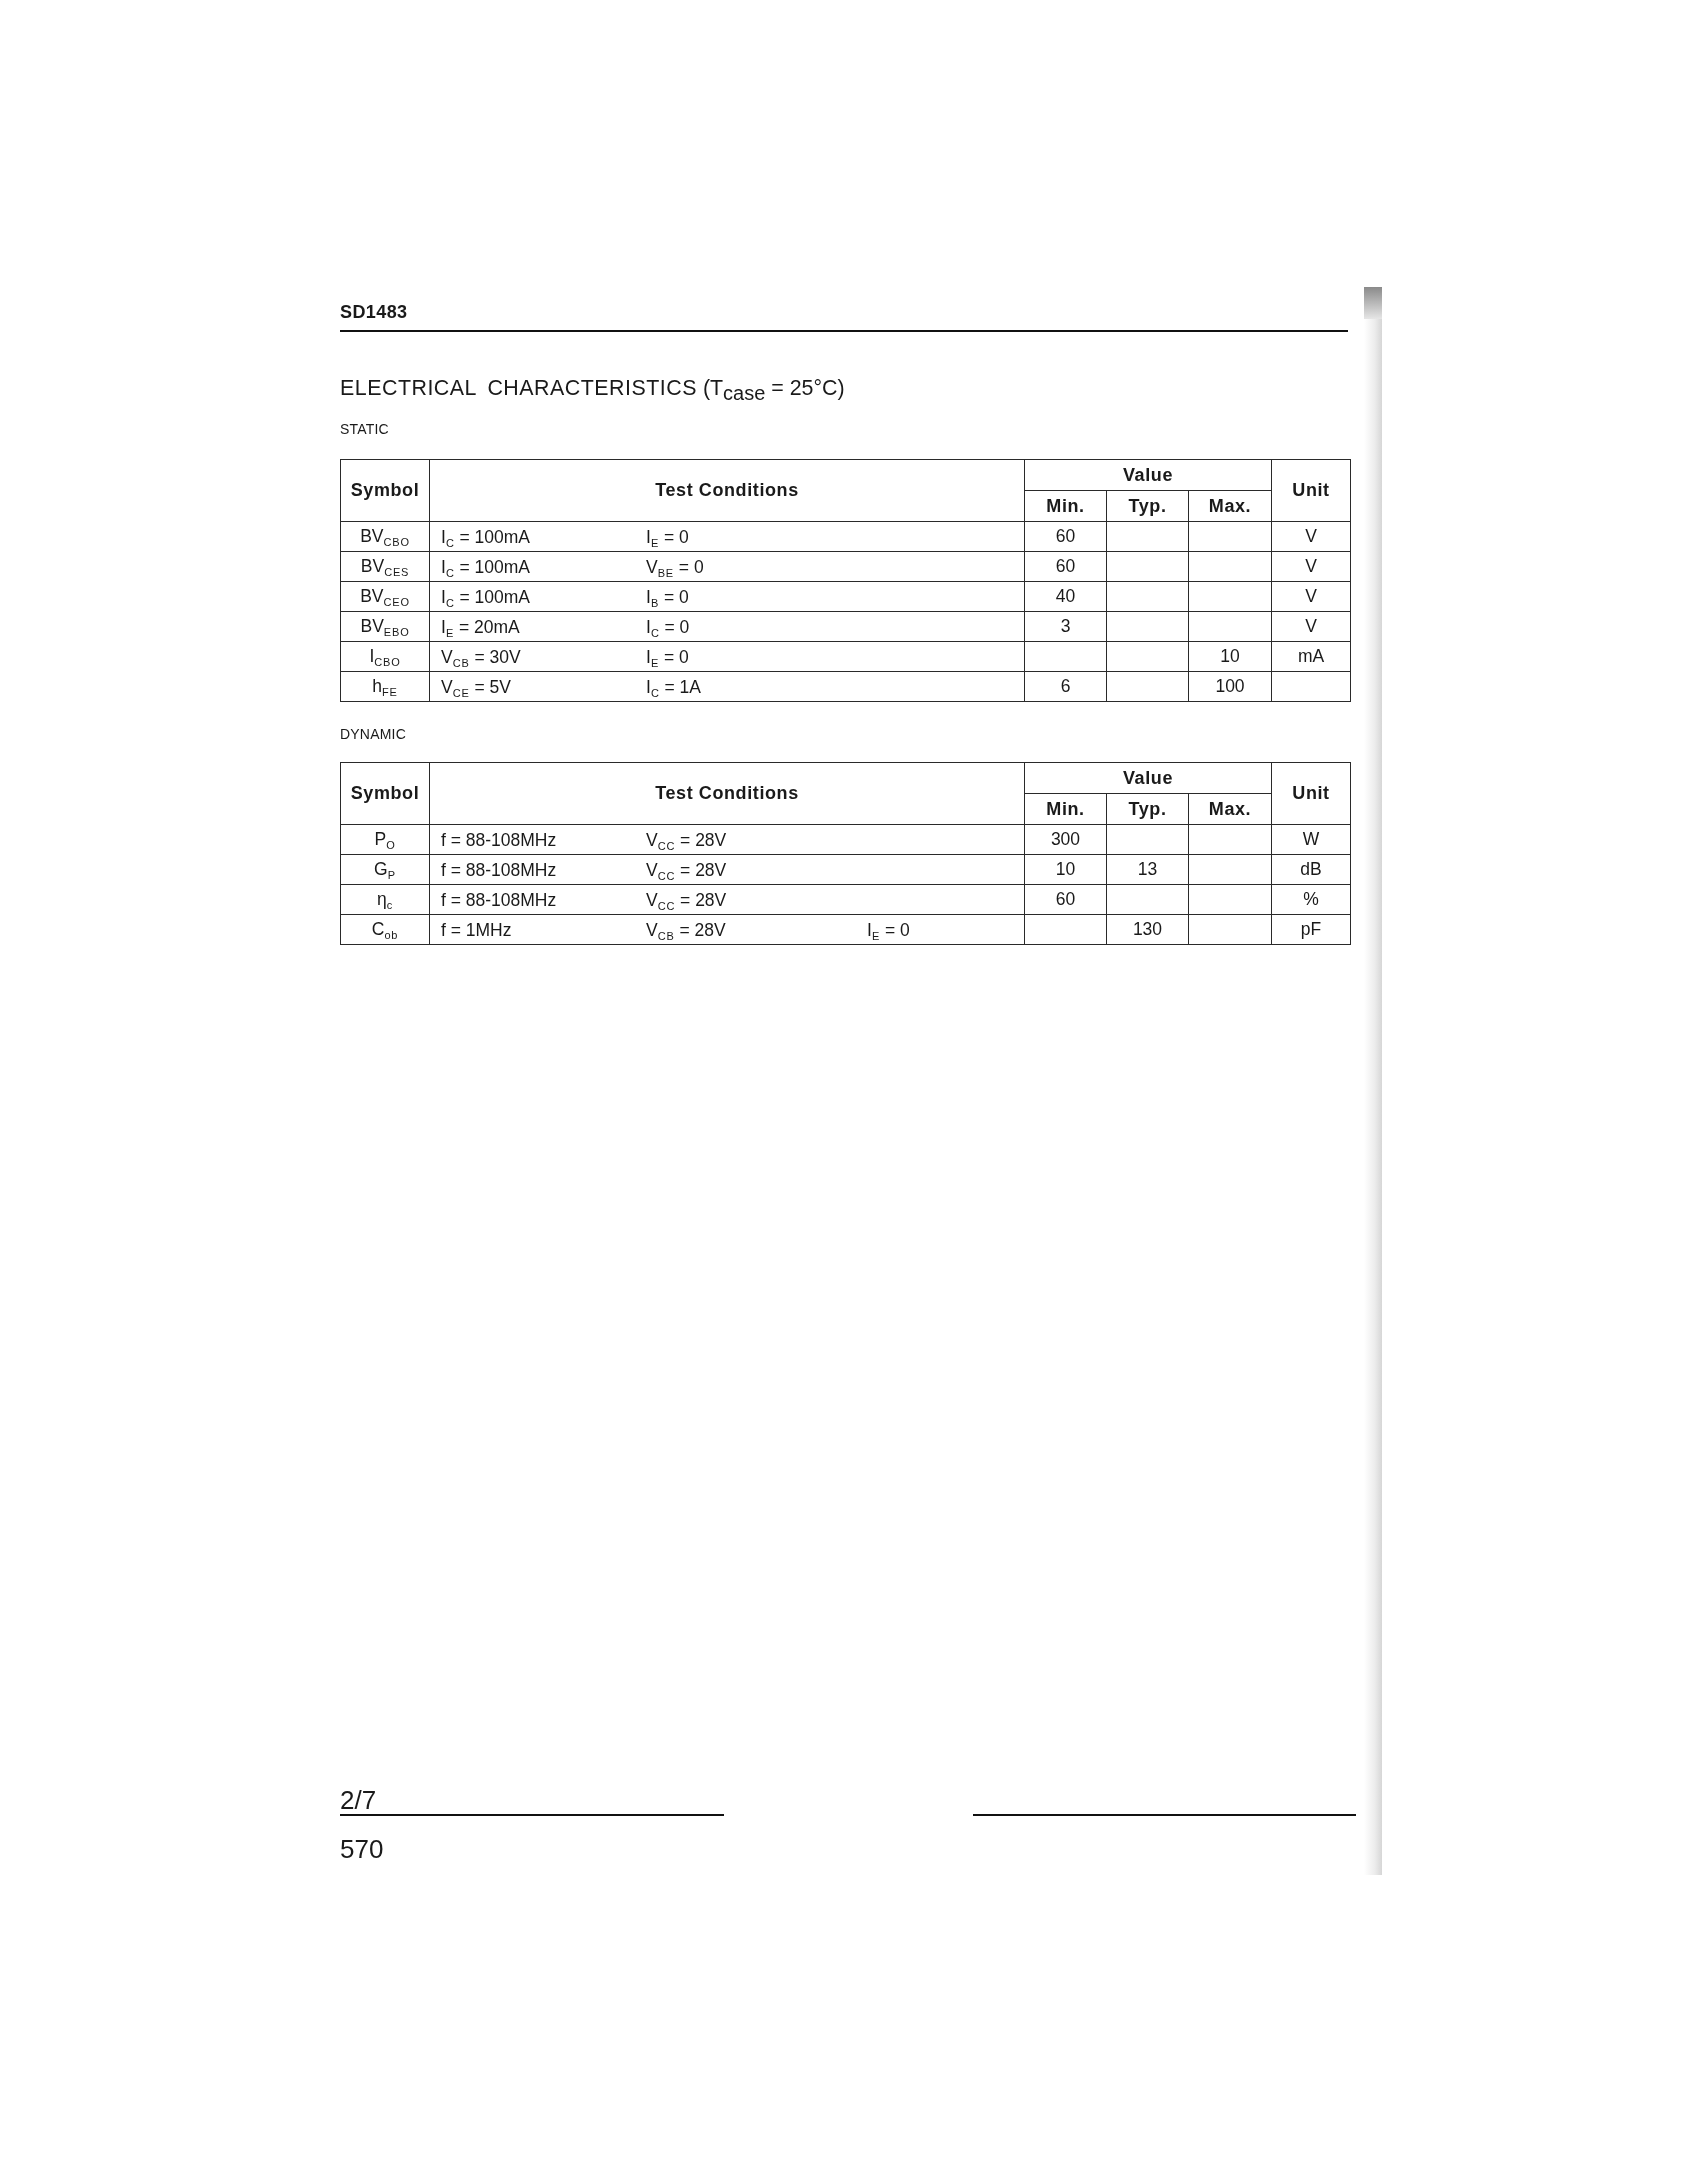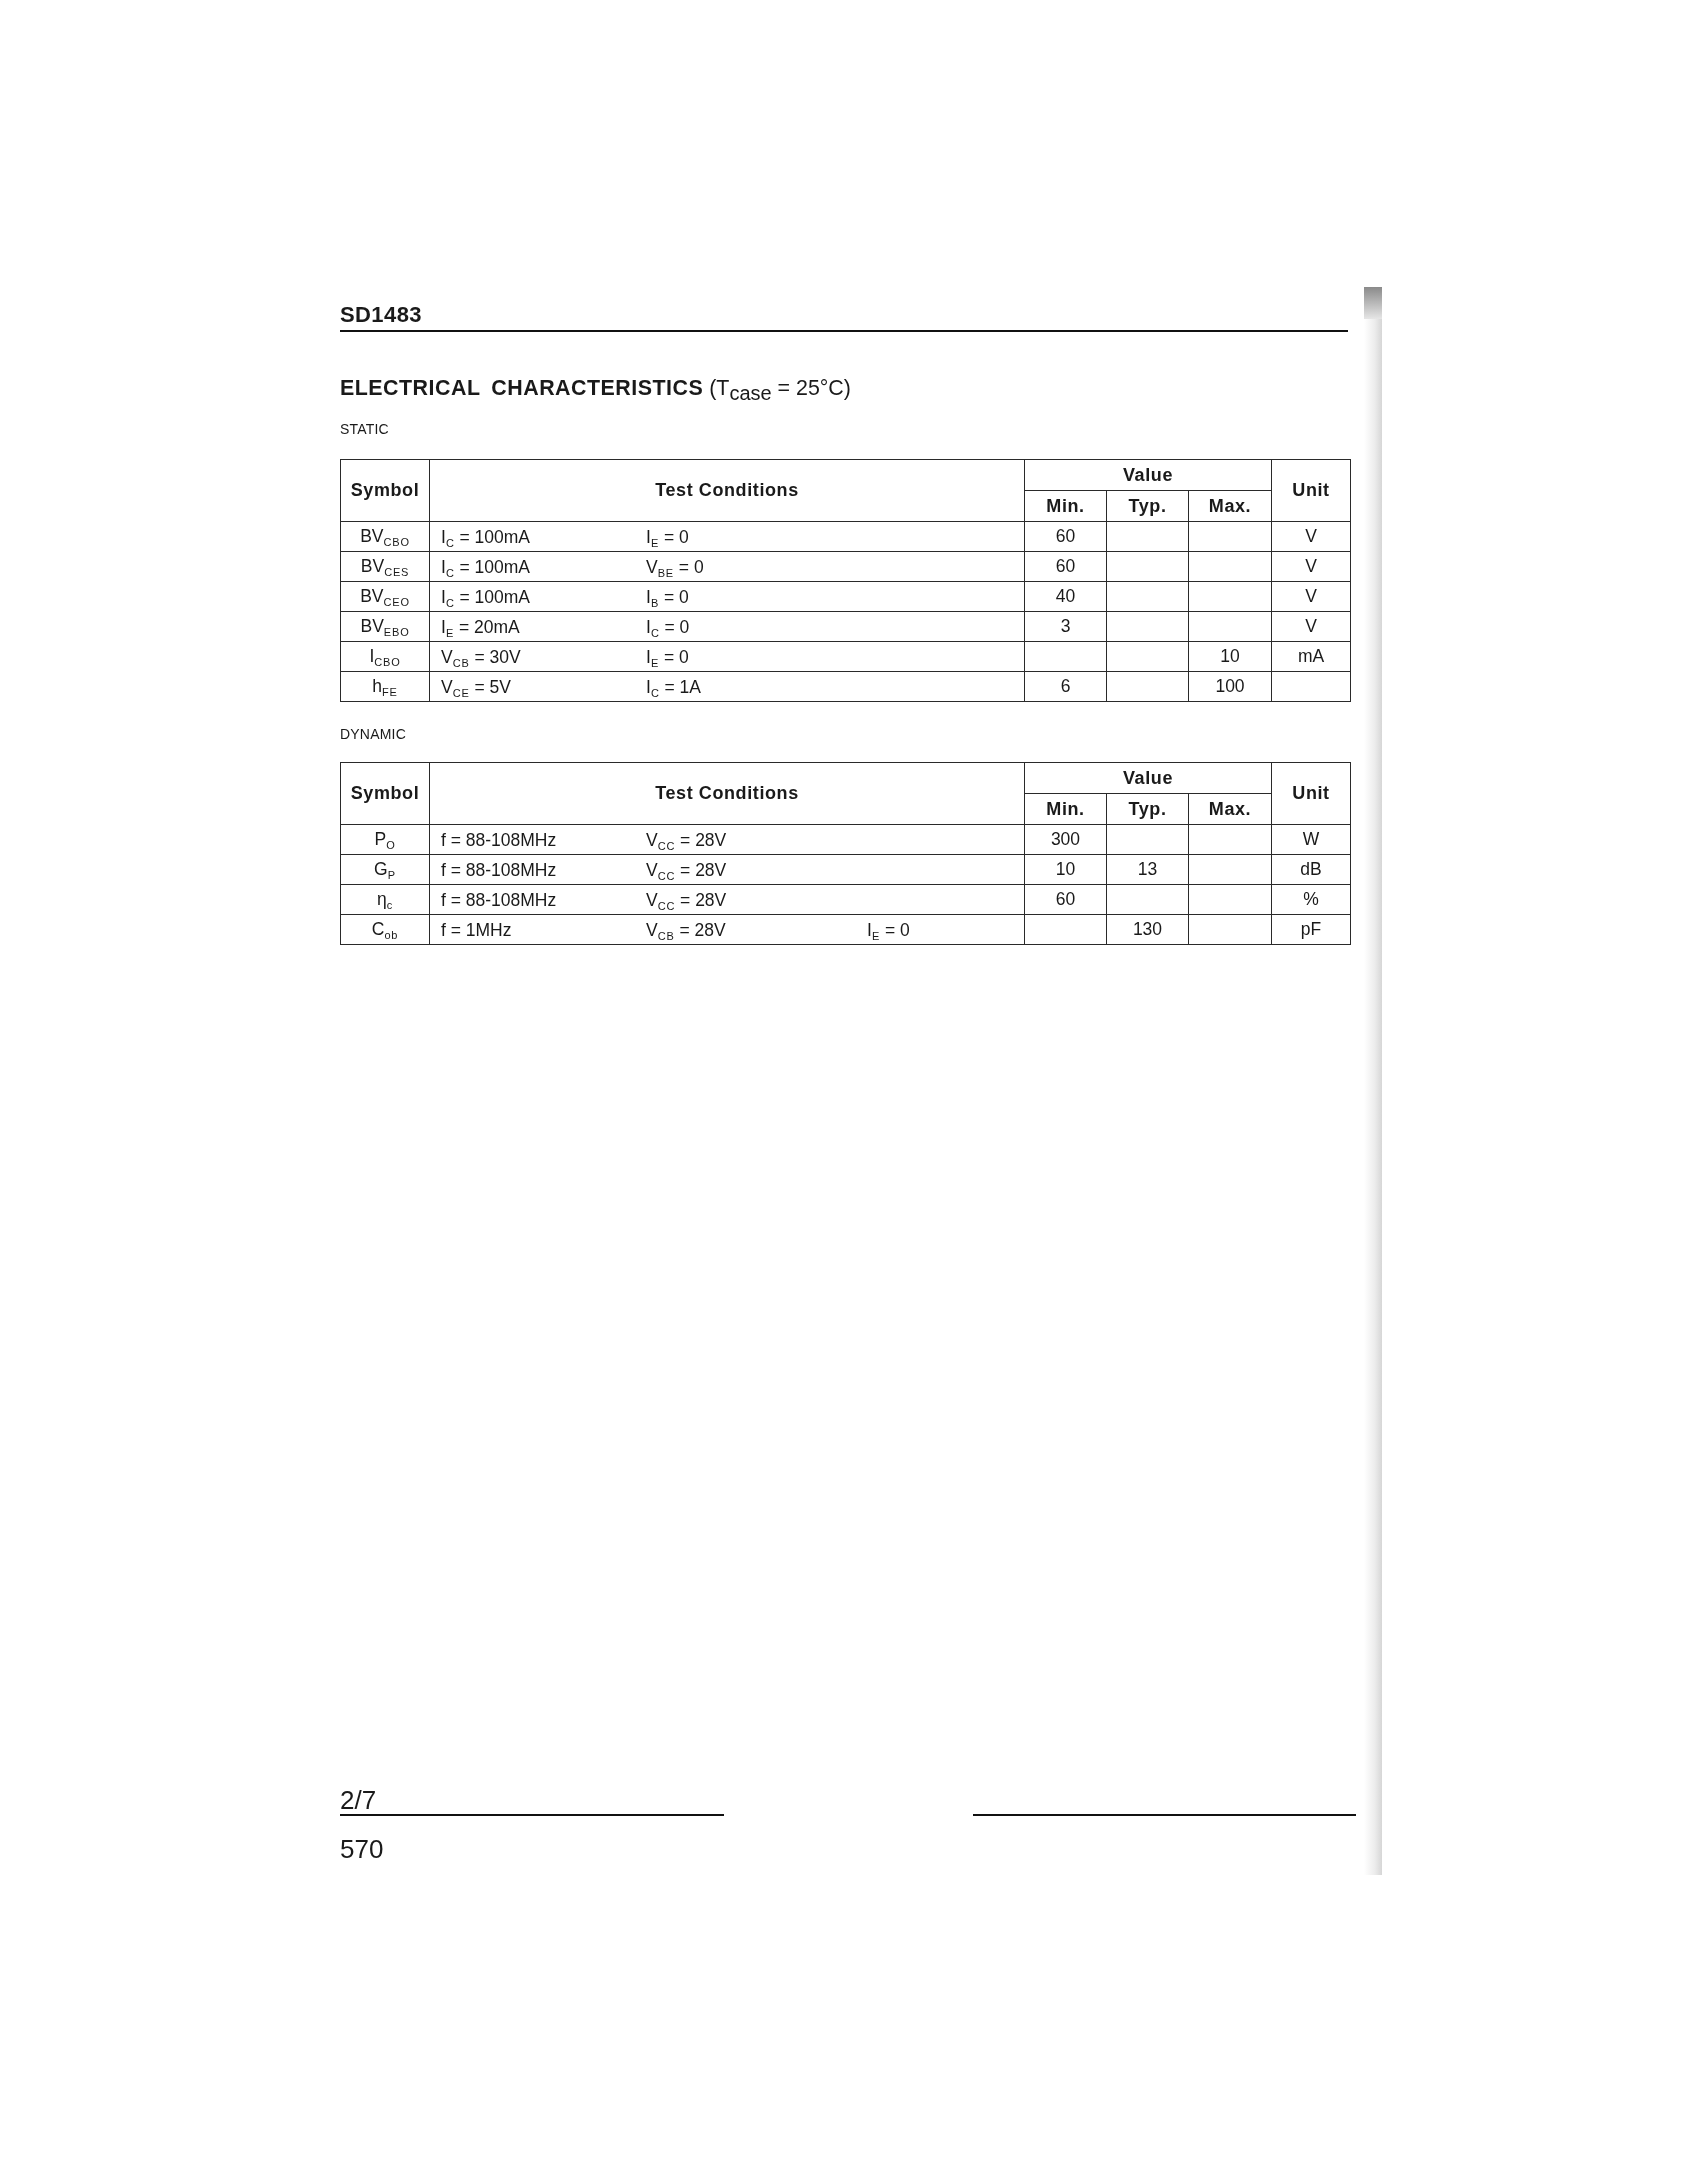--- a/index.html
+++ b/index.html
@@ -9,24 +9,24 @@
   }
   .abs { position: absolute; }
   .edge-shadow {
     left: 1364px; top: 287px; width: 17.5px; height: 1588px;
     background: linear-gradient(to right, #ffffff 0%, #ececec 60%, #d6d6d6 100%);
   }
   .edge-shadow-top {
     left: 1364px; top: 287px; width: 17.5px; height: 32px;
     background: linear-gradient(to bottom, #8a8a8a, #e6e6e6);
   }
-  .doc-title { left: 340px; top: 302px; font-size: 22px; font-weight: bold; letter-spacing: 0.4px; }
+  .doc-title { left: 340px; top: 302px; font-size: 18px; font-weight: bold; letter-spacing: 0.4px; }
   .rule { background: #111; height: 2.4px; }
   .section-title { left: 340px; top: 376px; font-size: 21.4px; }
-  .section-title .bold { font-weight: bold; letter-spacing: 0.5px; word-spacing: 4.8px; text-align: center; }
+  .section-title .bold { font-weight: normal; letter-spacing: 0.5px; word-spacing: 4.8px; text-align: center; }
   .section-title sub { font-size: 20px; vertical-align: -4.8px; }
   .sub-heading { left: 340px; font-size: 14px; letter-spacing: 0.2px; }
 
   table.spec {
     position: absolute; left: 340px; width: 1010px; border-collapse: collapse;
     table-layout: fixed; font-size: 17.5px;
   }
   table.spec td, table.spec th {
     border: 1.6px solid #2a2a2a; padding: 0; text-align: center; vertical-align: middle;
   }

